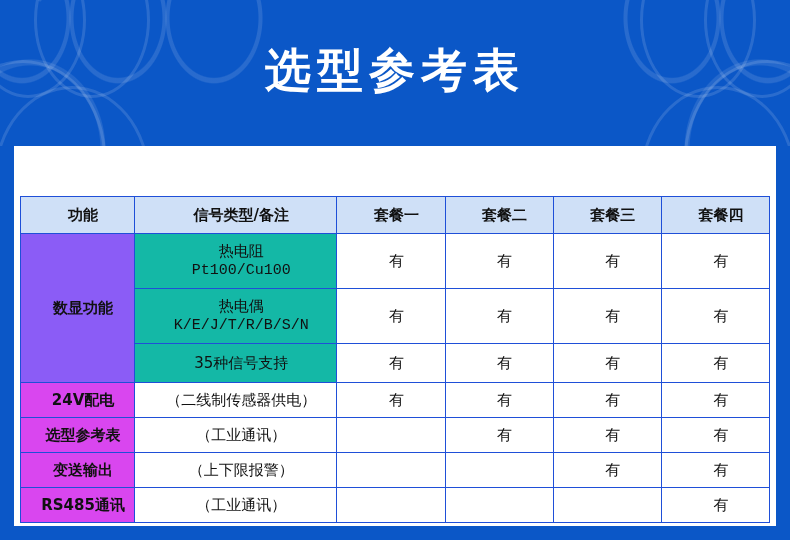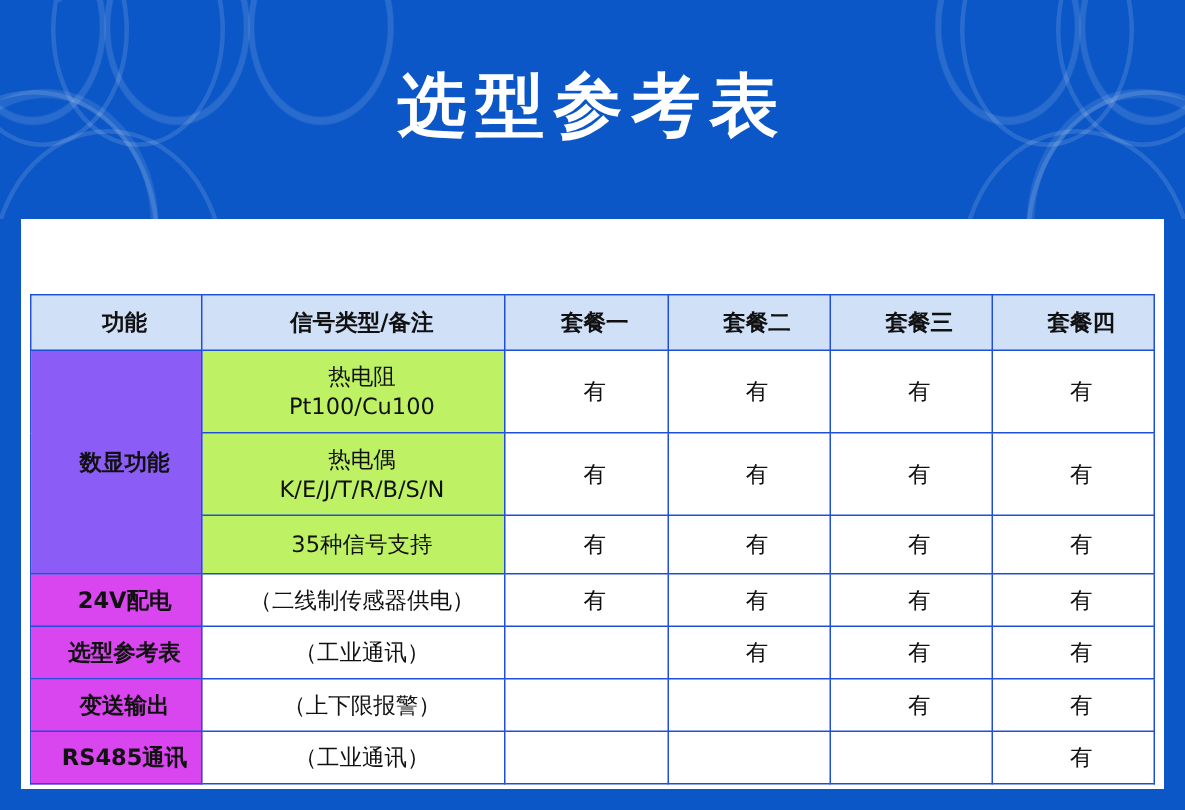--- a/index.html
+++ b/index.html
@@ -121,28 +121,28 @@
   }
   td.func-merged {
     background: #8b5cf6;
     font-weight: bold;
     font-size: 17px;
   }
   td.sig {
     height: 52px;
     line-height: 1.35;
     font-size: 15.5px;
-    background: #bef264;
+    background: #14b8a6;
   }
   td.sig.small { height: 36px; }
   td.val {
     background: #ffffff;
     font-size: 15px;
   }
-  .nowrap { white-space: nowrap; }
+  .nowrap { white-space: nowrap; font-family: Liberation Mono, monospace; }
 </style>
 </head>
 <body>
 
 <div class="page">
 
   <div class="header">
     <div class="header-accent-left">
       <div class="arc" style="left:-30px; top:-58px; width:110px; height:150px;"></div>
       <div class="arc" style="left:34px; top:-58px; width:110px; height:150px;"></div>

